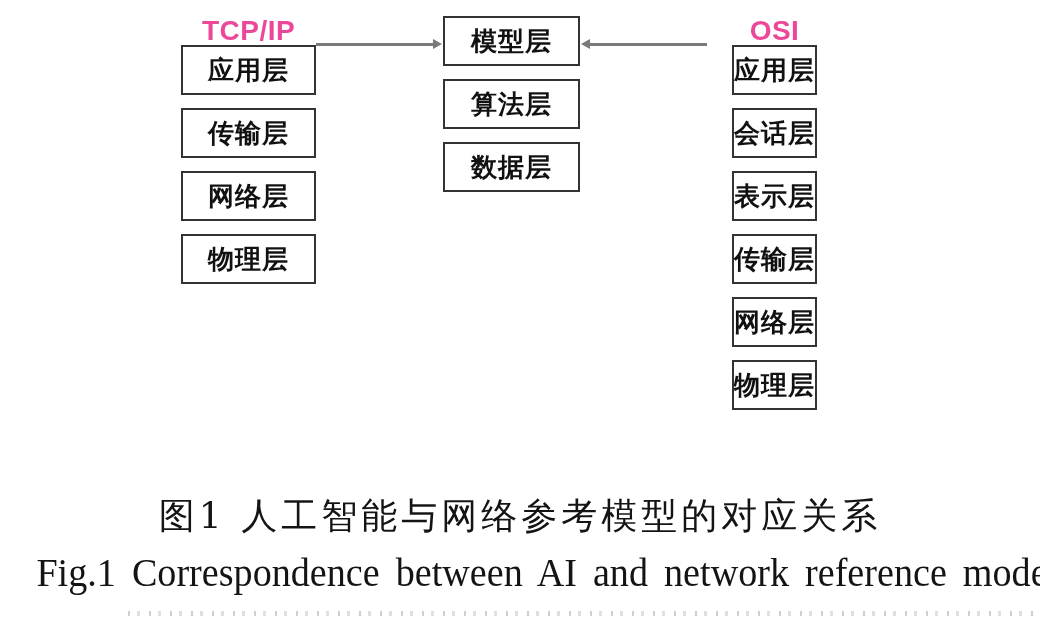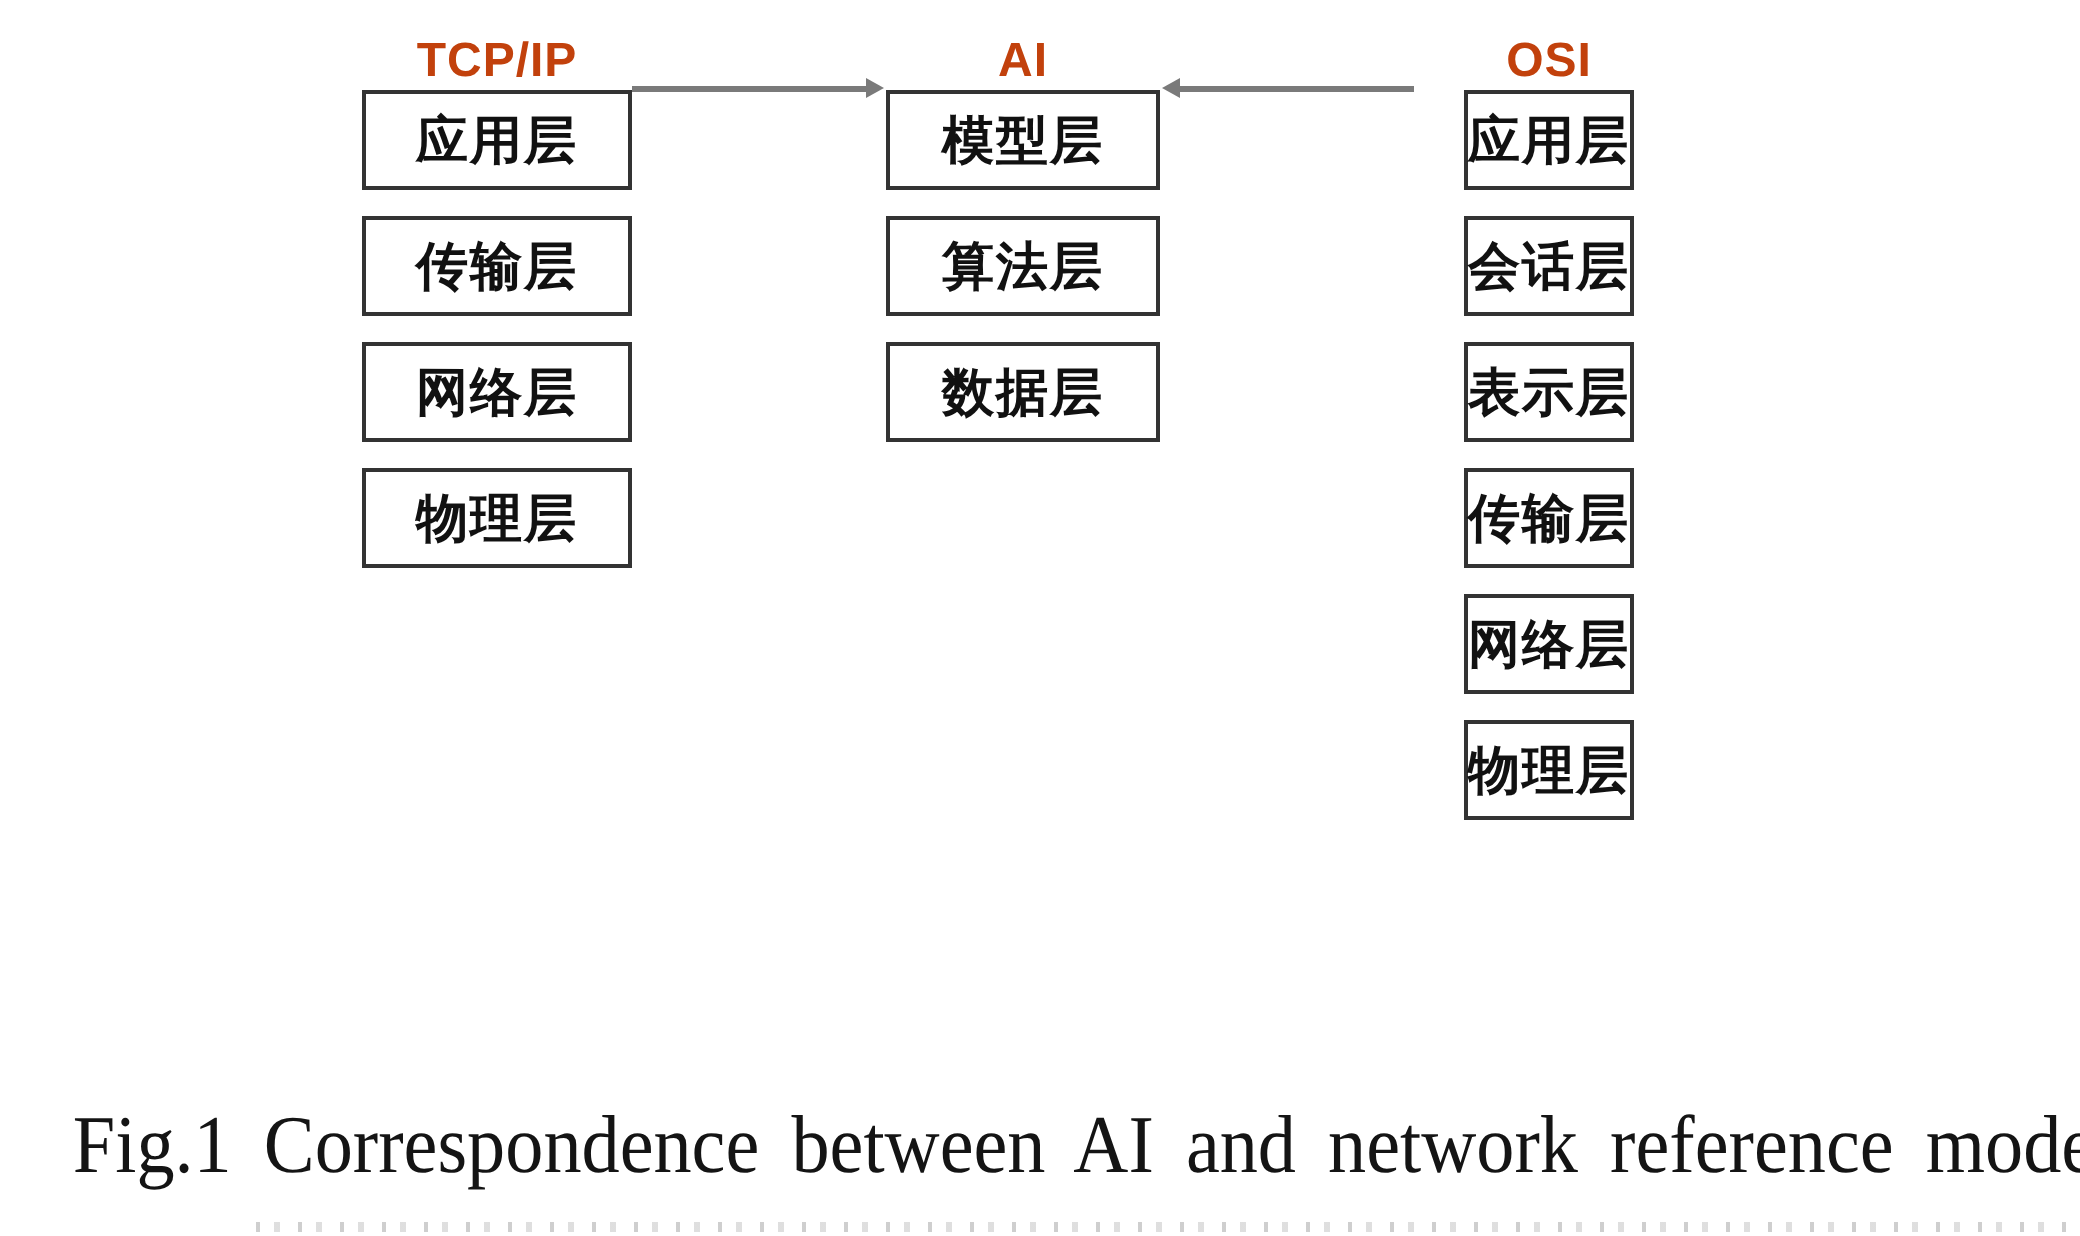--- a/index.html
+++ b/index.html
@@ -25,23 +25,23 @@
   }
   #col-tcpip { left: 181px; width: 135px; }
   #col-ai    { left: 443px; width: 137px; }
   #col-osi   { left: 707px; width: 135px; align-items: center; }
   .col-title {
     height: 29px;
     display: flex;
     align-items: center;
     justify-content: center;
     font-weight: bold;
-    font-size: 24px;
+    font-size: 28px;
     letter-spacing: 0.5px;
-    color: #c2410c;
+    color: #ec4899;
   }
   .boxes {
     display: flex;
     flex-direction: column;
     gap: 13px;
   }
   .box {
     box-sizing: border-box;
     height: 50px;
     border: 2px solid #333333;
@@ -134,21 +134,20 @@
     <div class="col-title">TCP/IP</div>
     <div class="boxes">
       <div class="box">应用层</div>
       <div class="box">传输层</div>
       <div class="box">网络层</div>
       <div class="box">物理层</div>
     </div>
   </div>
 
   <div class="col" id="col-ai">
-    <div class="col-title">AI</div>
     <div class="boxes">
       <div class="box">模型层</div>
       <div class="box">算法层</div>
       <div class="box">数据层</div>
     </div>
   </div>
 
   <div class="col" id="col-osi">
     <div class="col-title">OSI</div>
     <div class="boxes">
@@ -164,17 +163,18 @@
   <div class="arrow" id="arrow-tcpip-ai">
     <div class="shaft"></div>
     <div class="head head-right"></div>
   </div>
 
   <div class="arrow" id="arrow-osi-ai">
     <div class="head head-left"></div>
     <div class="shaft"></div>
   </div>
 
+  <div class="caption-zh">图1 人工智能与网络参考模型的对应关系</div>
   <div class="caption-en">Fig.1  Correspondence  between  AI  and  network  reference  model</div>
 
   <div class="cropped-line"></div>
 
 </div>
 
 </body></html>

